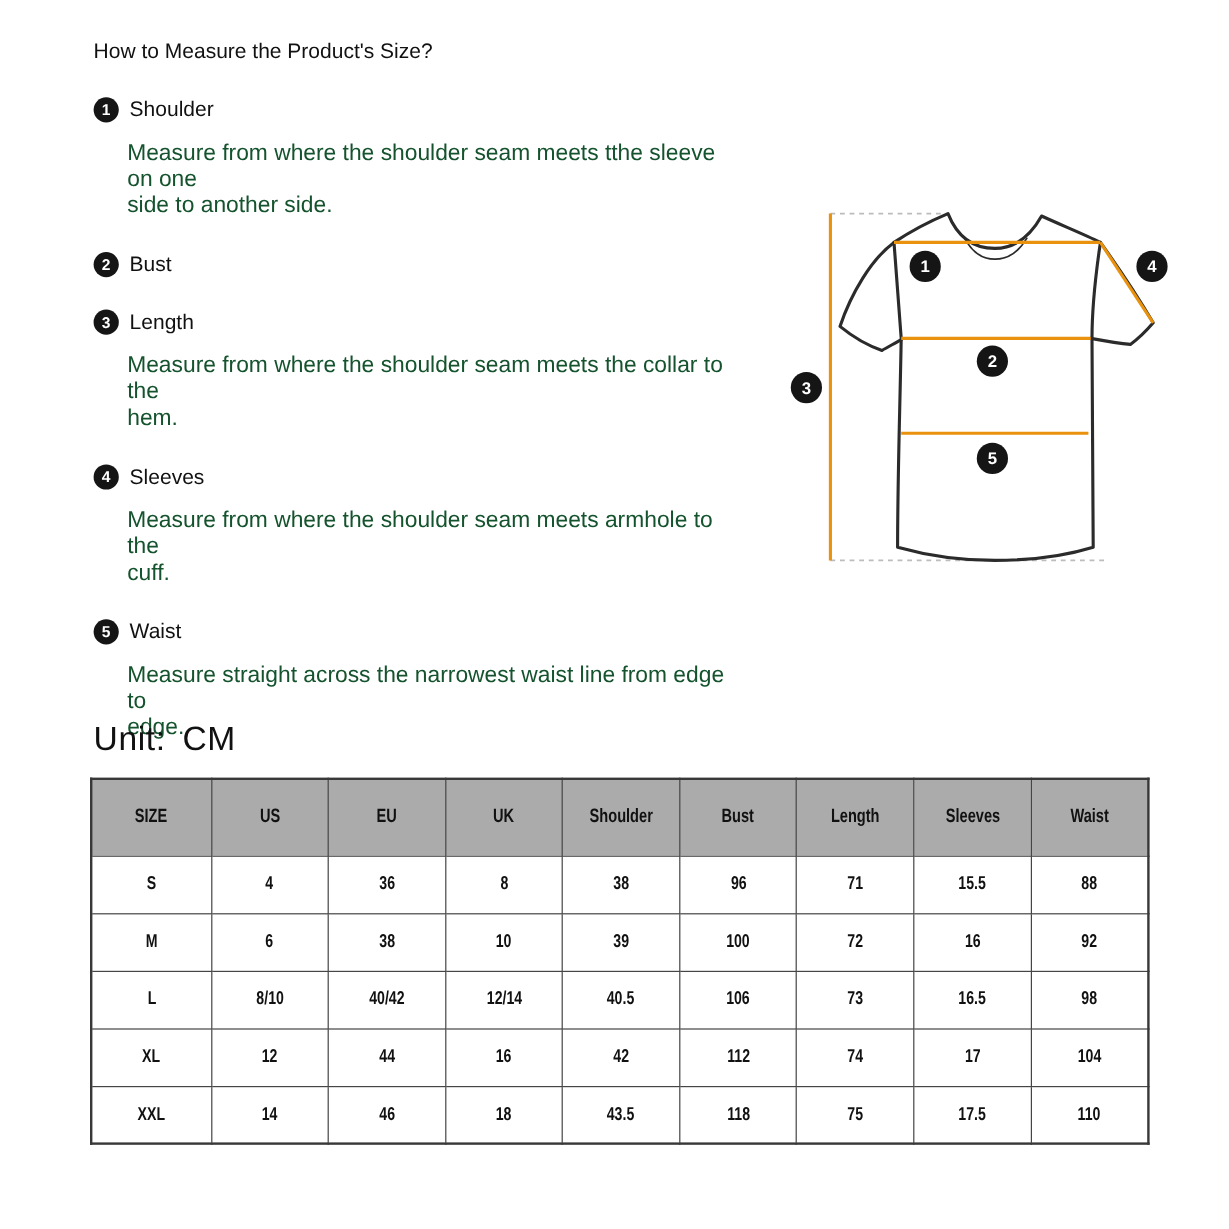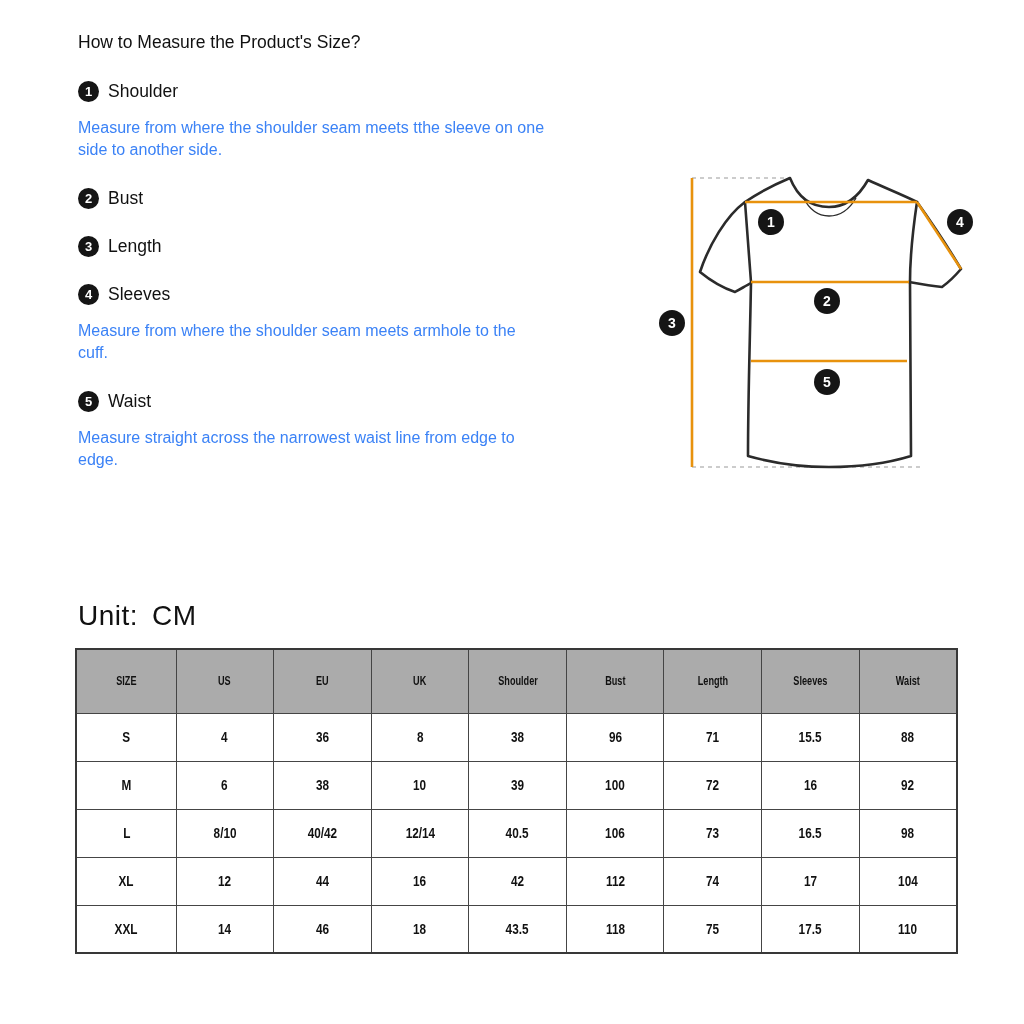--- a/index.html
+++ b/index.html
@@ -11,39 +11,40 @@
   .text-col{position:absolute;left:78px;top:30px;width:532px;}
   .page-title{font-size:17.5px;line-height:24px;color:#111;}
   .step-header{display:flex;align-items:center;gap:9px;margin-top:26px;height:22px;}
   .num-badge{
     width:21px;height:21px;border-radius:50%;background:#151515;color:#fff;
     font-size:13px;font-weight:bold;display:flex;align-items:center;justify-content:center;
     flex:0 0 21px;
   }
   .step-label{font-size:17.5px;color:#111;}
   .step-desc{
-    margin-top:15px;font-size:16px;line-height:22px;color:#3b82f6;
+    margin-top:15px;font-size:19px;line-height:22px;color:#14532d;
     white-space:pre-line;
+    margin-left:28px;
   }
   
   .diagram{position:absolute;left:640px;top:150px;}
   
   .table-sec{position:absolute;left:75px;top:600px;width:881px;}
   .unit-line{font-size:28px;color:#111;margin-left:3px;letter-spacing:0.5px;}
   .unit-line .unit-value{margin-left:14px;}
   table.size-table{
     border-collapse:collapse;table-layout:fixed;width:881px;margin-top:16px;
     border:2px solid #383838;
   }
   table.size-table th,table.size-table td{
     border:1.5px solid #454545;text-align:center;vertical-align:middle;padding:0;
   }
   table.size-table thead tr{height:64px;}
   table.size-table tbody tr{height:48px;}
-  table.size-table th{background:#ababab;color:#111;font-size:12px;font-weight:bold;}
+  table.size-table th{background:#ababab;color:#111;font-size:16px;font-weight:bold;}
   table.size-table td{background:#ffffff;color:#111;font-size:15.5px;font-weight:bold;}
   .cnd{display:inline-block;transform:scaleX(0.76);transform-origin:50% 50%;white-space:nowrap;}
   .footer-note{margin-top:25px;text-align:center;font-size:16.5px;color:#161616;}
 </style>
 </head>
 <body>
 
 <div class="canvas">
 
   <div class="text-col">
@@ -58,20 +59,22 @@
 
     <div class="step-header">
       <span class="num-badge">2</span>
       <span class="step-label">Bust</span>
     </div>
 
     <div class="step-header">
       <span class="num-badge">3</span>
       <span class="step-label">Length</span>
     </div>
+    <div class="step-desc">Measure from where the shoulder seam meets the collar to the
+hem.</div>
 
     <div class="step-header">
       <span class="num-badge">4</span>
       <span class="step-label">Sleeves</span>
     </div>
     <div class="step-desc">Measure from where the shoulder seam meets armhole to the
 cuff.</div>
 
     <div class="step-header">
       <span class="num-badge">5</span>

